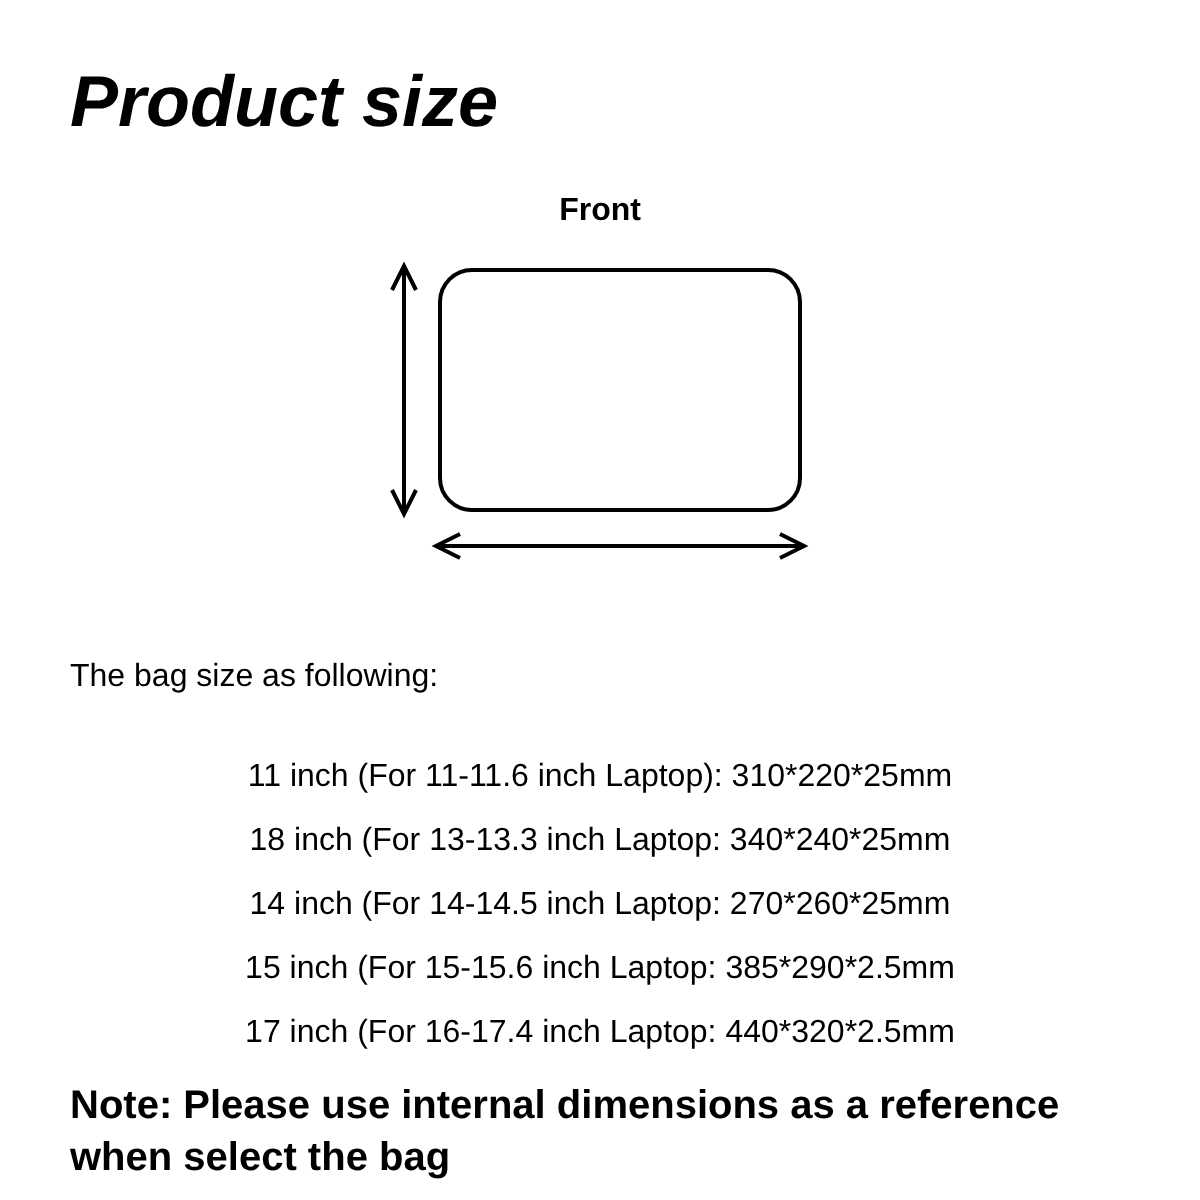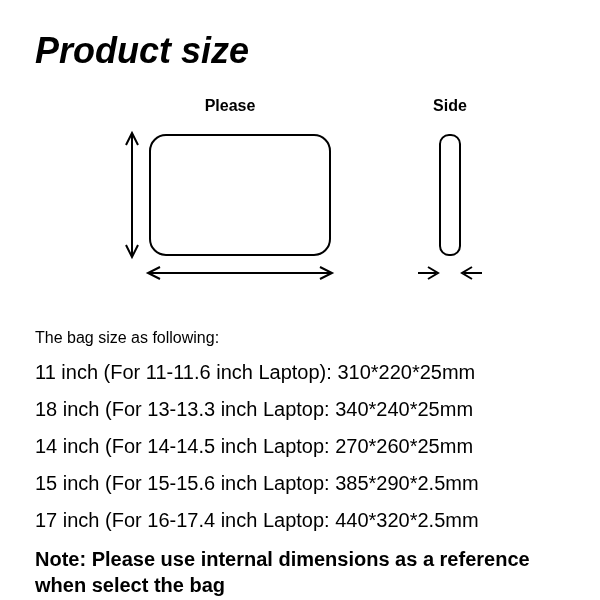--- a/index.html
+++ b/index.html
@@ -37,43 +37,44 @@
       margin-bottom: 10px;
     }
     .svg-wrap {
       display: block;
     }
     .sizes {
       margin-top: 5px;
     }
     .sizes-heading {
       font-size: 16px;
-      margin-bottom: 14px;
+      margin-bottom: 32px;
     }
     .size-line {
-      font-size: 20px;
+      font-size: 16px;
       margin-bottom: 14px;
+      text-align: center;
     }
     .note {
       font-size: 20px;
       font-weight: bold;
       margin-top: 8px;
       line-height: 1.3;
     }
   </style>
 </head>
 <body>
 
 <div class="page">
   <div class="title">Product size</div>
 
   <div class="diagram-row">
 
     <div class="diagram-col">
-      <div class="diag-label">Please</div>
+      <div class="diag-label">Front</div>
       <div class="svg-wrap">
         <svg width="240" height="170" viewBox="0 0 240 170">
 
           <g transform="translate(40,10)">
 
             <rect x="0" y="0" width="180" height="120" rx="16" ry="16" fill="none" stroke="#000" stroke-width="2"></rect>
 
             <line x1="-18" y1="0" x2="-18" y2="120" stroke="#000" stroke-width="2"></line>
 
             <polyline points="-24,10 -18,-2 -12,10" fill="none" stroke="#000" stroke-width="2"></polyline>
@@ -83,37 +84,20 @@
             <line x1="0" y1="138" x2="180" y2="138" stroke="#000" stroke-width="2"></line>
 
             <polyline points="10,132 -2,138 10,144" fill="none" stroke="#000" stroke-width="2"></polyline>
 
             <polyline points="170,132 182,138 170,144" fill="none" stroke="#000" stroke-width="2"></polyline>
           </g>
         </svg>
       </div>
     </div>
 
-    <div class="diagram-col">
-      <div class="diag-label">Side</div>
-      <div class="svg-wrap">
-        <svg width="80" height="170" viewBox="0 0 80 170">
-          <g transform="translate(30,10)">
-
-            <rect x="0" y="0" width="20" height="120" rx="9" ry="9" fill="none" stroke="#000" stroke-width="2"></rect>
-
-            <line x1="-22" y1="138" x2="-4" y2="138" stroke="#000" stroke-width="2"></line>
-            <polyline points="-12,132 -2,138 -12,144" fill="none" stroke="#000" stroke-width="2"></polyline>
-
-            <line x1="24" y1="138" x2="42" y2="138" stroke="#000" stroke-width="2"></line>
-            <polyline points="32,132 22,138 32,144" fill="none" stroke="#000" stroke-width="2"></polyline>
-          </g>
-        </svg>
-      </div>
-    </div>
 
   </div>
 
   <div class="sizes">
     <div class="sizes-heading">The bag size as following:</div>
     <div class="size-line">11 inch (For 11-11.6 inch Laptop): 310*220*25mm</div>
     <div class="size-line">18 inch (For 13-13.3 inch Laptop: 340*240*25mm</div>
     <div class="size-line">14 inch (For 14-14.5 inch Laptop: 270*260*25mm</div>
     <div class="size-line">15 inch (For 15-15.6 inch Laptop: 385*290*2.5mm</div>
     <div class="size-line">17 inch (For 16-17.4 inch Laptop: 440*320*2.5mm</div>

